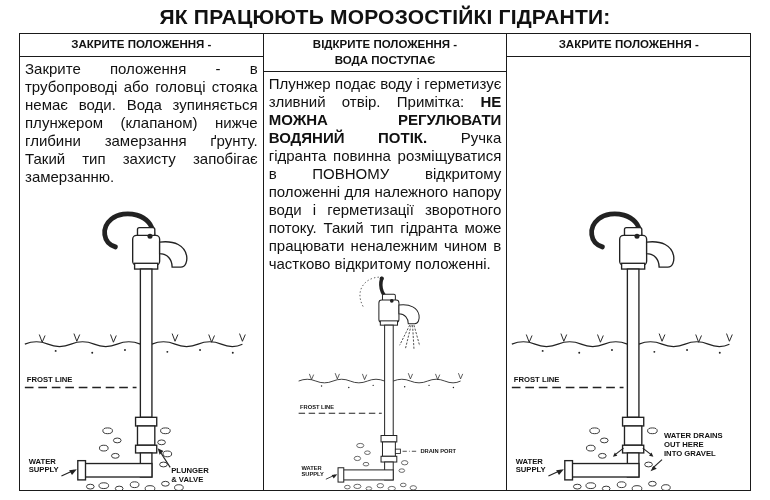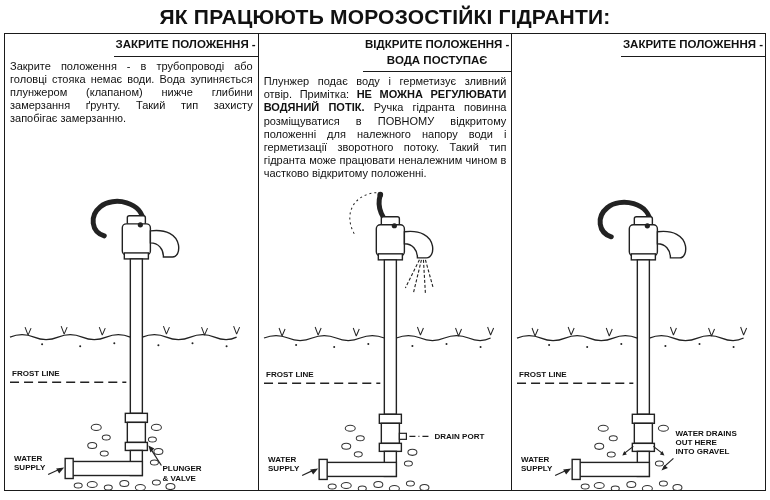--- a/index.html
+++ b/index.html
@@ -1,46 +1,45 @@
 <!DOCTYPE html>
 <html><head>
 <meta charset="utf-8">
 <style>
   html, body { margin:0; padding:0; background:#ffffff; }
   body {
     width:770px; height:500px;
     font-family:"Liberation Sans", sans-serif;
     color:#111;
   }
-  .page { box-sizing:border-box; width:770px; height:500px; padding:3px 4px 6px; }
+  .page { box-sizing:border-box; width:770px; height:500px; padding:3px 19px 6px; }
   .title {
     margin:2px 0 4px; text-align:center;
     font-size:21px; font-weight:bold; letter-spacing:0.2px;
   }
   .table {
     display:flex; height:458px;
     border:1.5px solid #1a1a1a; box-sizing:border-box; background:#fff;
   }
   .col {
     flex:1 1 0; min-width:0;
     display:flex; flex-direction:column;
     border-right:1.5px solid #1a1a1a;
-    align-items:flex-end;
   }
   .col:last-child { border-right:none; }
   .col-header {
     border-bottom:1.5px solid #1a1a1a;
     text-align:center; font-weight:bold;
     font-size:11.5px; line-height:1.35;
     padding:3px 2px;
   }
   .col-header span { display:block; }
   .desc {
     margin:0; padding:3px 5px 2px;
-    font-size:11px; line-height:1.2;
+    font-size:15px; line-height:1.2;
     text-align:justify;
   }
   .diagram { flex:1 1 auto; min-height:0; display:flex; padding:0 1px; }
   .diagram svg { width:100%; height:100%; display:block; }
   svg text {
     font-family:"Liberation Sans", sans-serif;
     font-weight:bold; font-size:8px; fill:#111;
   }
 </style>
 </head>

